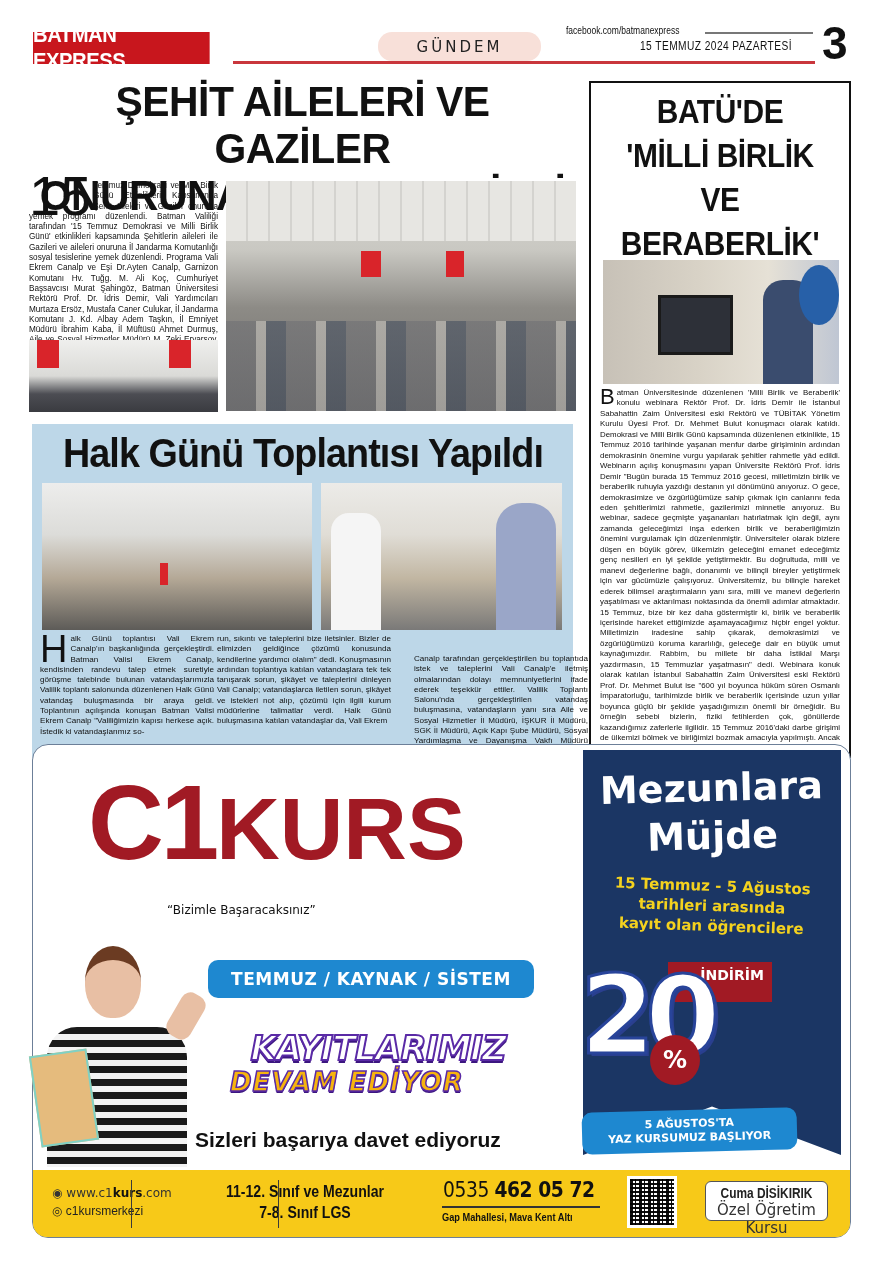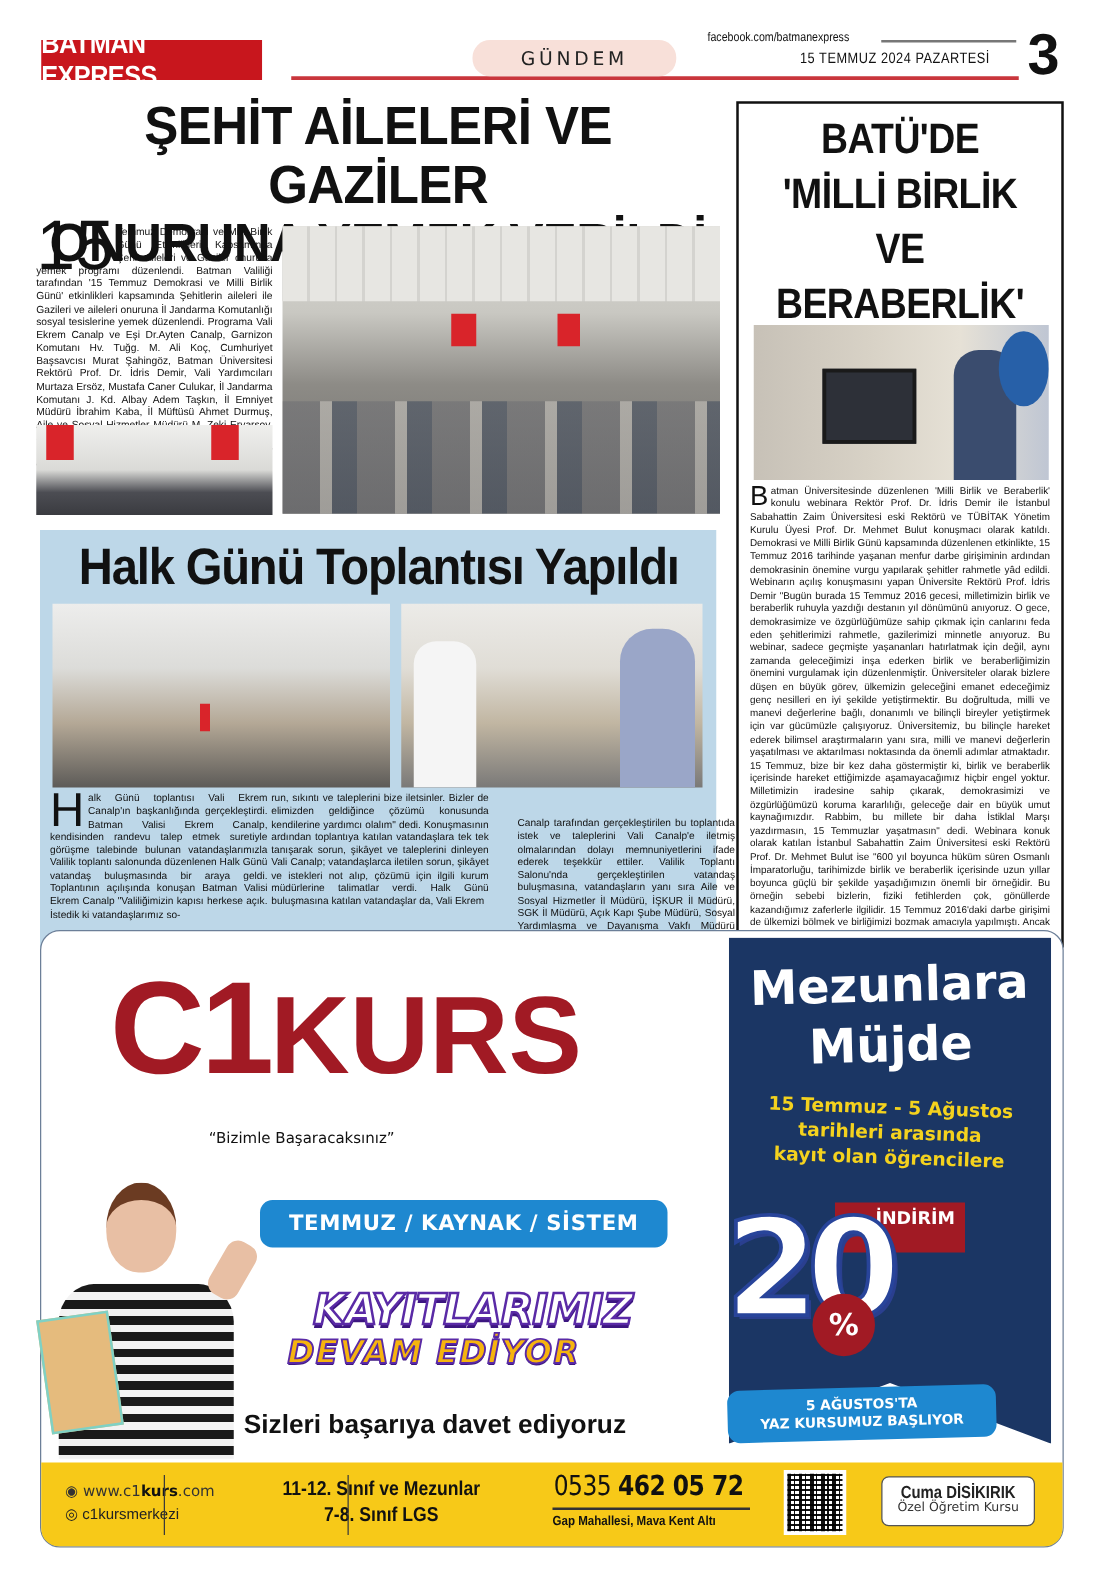--- a/index.html
+++ b/index.html
@@ -76,21 +76,21 @@
   .ft-phone { position: absolute; left: 443px; top: 1177px; font-family: "DejaVu Sans", sans-serif; font-size: 22px; color: #111; letter-spacing: -0.5px; transform: scaleX(0.85); transform-origin: left; }
   .ft-phone b { font-weight: 700; }
   .ft-phone-rule { position: absolute; left: 442px; top: 1206px; width: 158px; height: 2px; background: #333; }
   .ft-addr { position: absolute; left: 442px; top: 1211px; font-family: "Liberation Sans", sans-serif; font-size: 10.5px; font-weight: 700; transform: scaleX(0.88); transform-origin: left; }
   .qr { position: absolute; left: 627px; top: 1176px; width: 50px; height: 52px; background: #fff; padding: 3px; }
   .qr-inner { width: 100%; height: 100%; background:
       repeating-linear-gradient(90deg, #111 0 3px, #fff 3px 5px, #111 5px 6px, #fff 6px 9px),
       repeating-linear-gradient(0deg, #111 0 2px, #fff 2px 4px); background-blend-mode: multiply; }
   .cuma-box { position: absolute; left: 705px; top: 1181px; width: 123px; height: 40px; background: #fff; border: 1px solid #555; border-radius: 6px; text-align: center; }
   .cuma-name { font-family: "Liberation Sans", sans-serif; font-weight: 700; font-size: 14px; margin-top: 3px; color: #222; transform: scaleX(0.85); }
-  .cuma-sub { font-family: "DejaVu Sans", sans-serif; font-size: 10px; color: #333; }
+  .cuma-sub { font-family: "DejaVu Sans", sans-serif; font-size: 15px; color: #333; }
 </style>
 </head>
 <body>
 
 <div class="logo">BATMAN EXPRESS</div>
 <div class="header-rule"></div>
 <div class="section-tab">GÜNDEM</div>
 <div class="fb">facebook.com/batmanexpress</div>
 <div class="fb-rule"></div>
 <div class="date">15 TEMMUZ 2024 PAZARTESİ</div>

